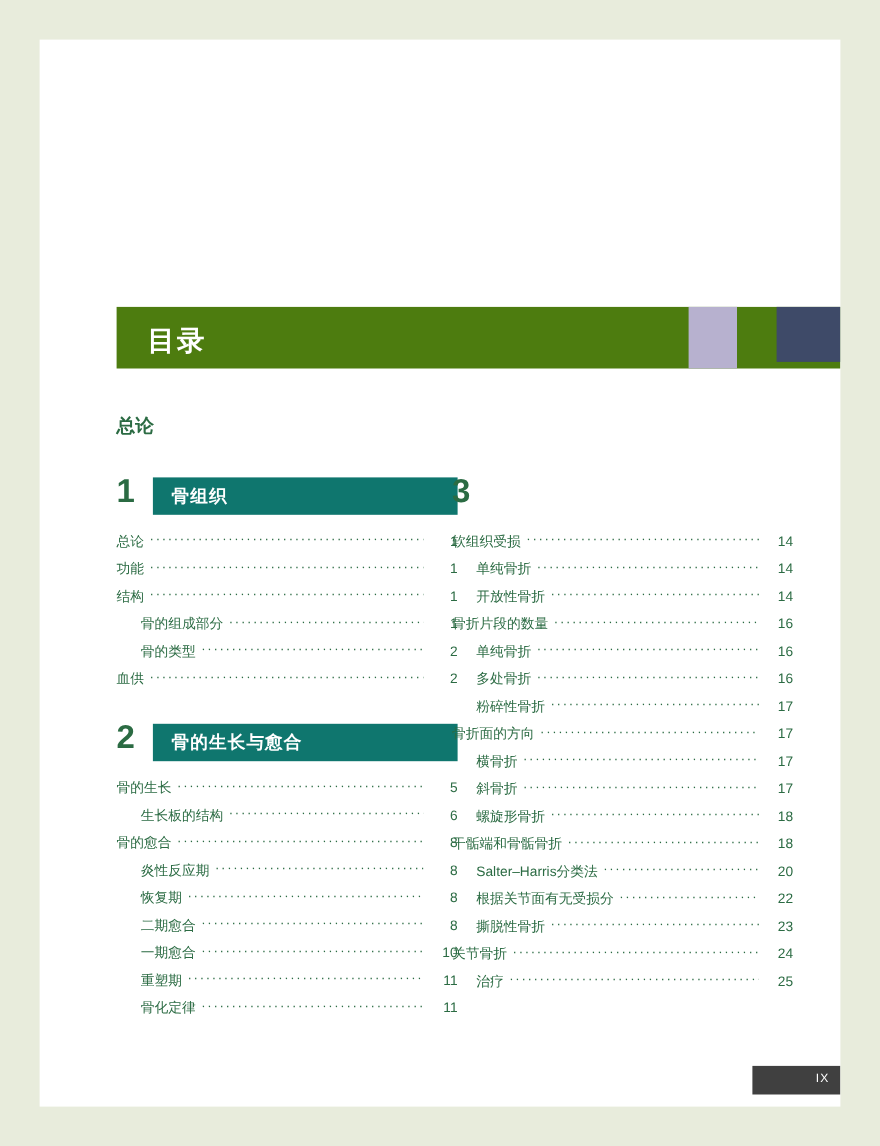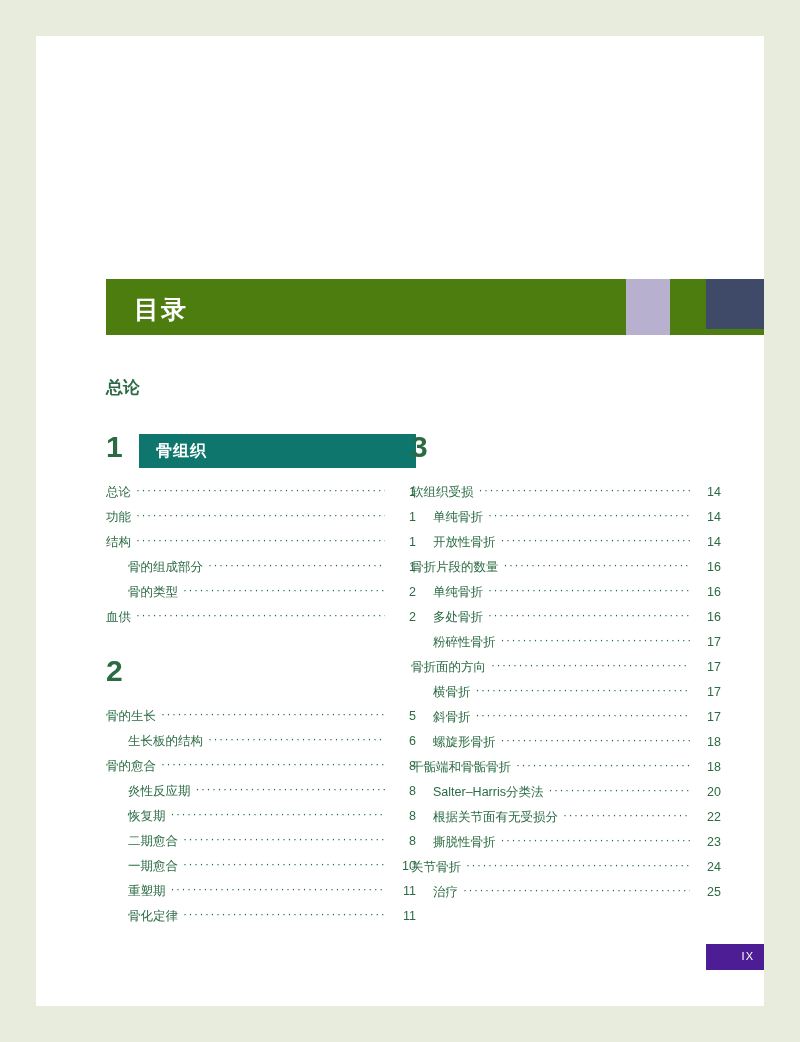--- a/index.html
+++ b/index.html
@@ -146,24 +146,24 @@
     flex: 0 0 26px;
     text-align: right;
     color: #2b6b43;
     font-size: 12.5px;
   }
 
   
   .page-tab {
     position: absolute;
     right: 0;
-    bottom: 36px;
-    width: 58px;
+    bottom: 11px;
+    width: 80px;
     height: 26px;
-    background: #4c1d95;
+    background: #404040;
   }
   .page-tab-num {
     position: absolute;
     left: 0;
     right: 10px;
     top: 6px;
     text-align: right;
     color: #ffffff;
     font-size: 11px;
     letter-spacing: 1px;
@@ -221,20 +221,23 @@
           <span class="entry-text">血供</span>
           <span class="entry-dots">··························································</span>
           <span class="entry-page">2</span>
         </div>
       </div>
     </div>
 
     <div class="chapter">
       <div class="chapter-head">
         <div class="chapter-num">2</div>
+        <div class="chapter-bar">
+          <div class="chapter-title">骨的生长与愈合</div>
+        </div>
       </div>
       <div class="entries">
         <div class="entry lvl1">
           <span class="entry-text">骨的生长</span>
           <span class="entry-dots">··························································</span>
           <span class="entry-page">5</span>
         </div>
         <div class="entry lvl2">
           <span class="entry-text">生长板的结构</span>
           <span class="entry-dots">··························································</span>

